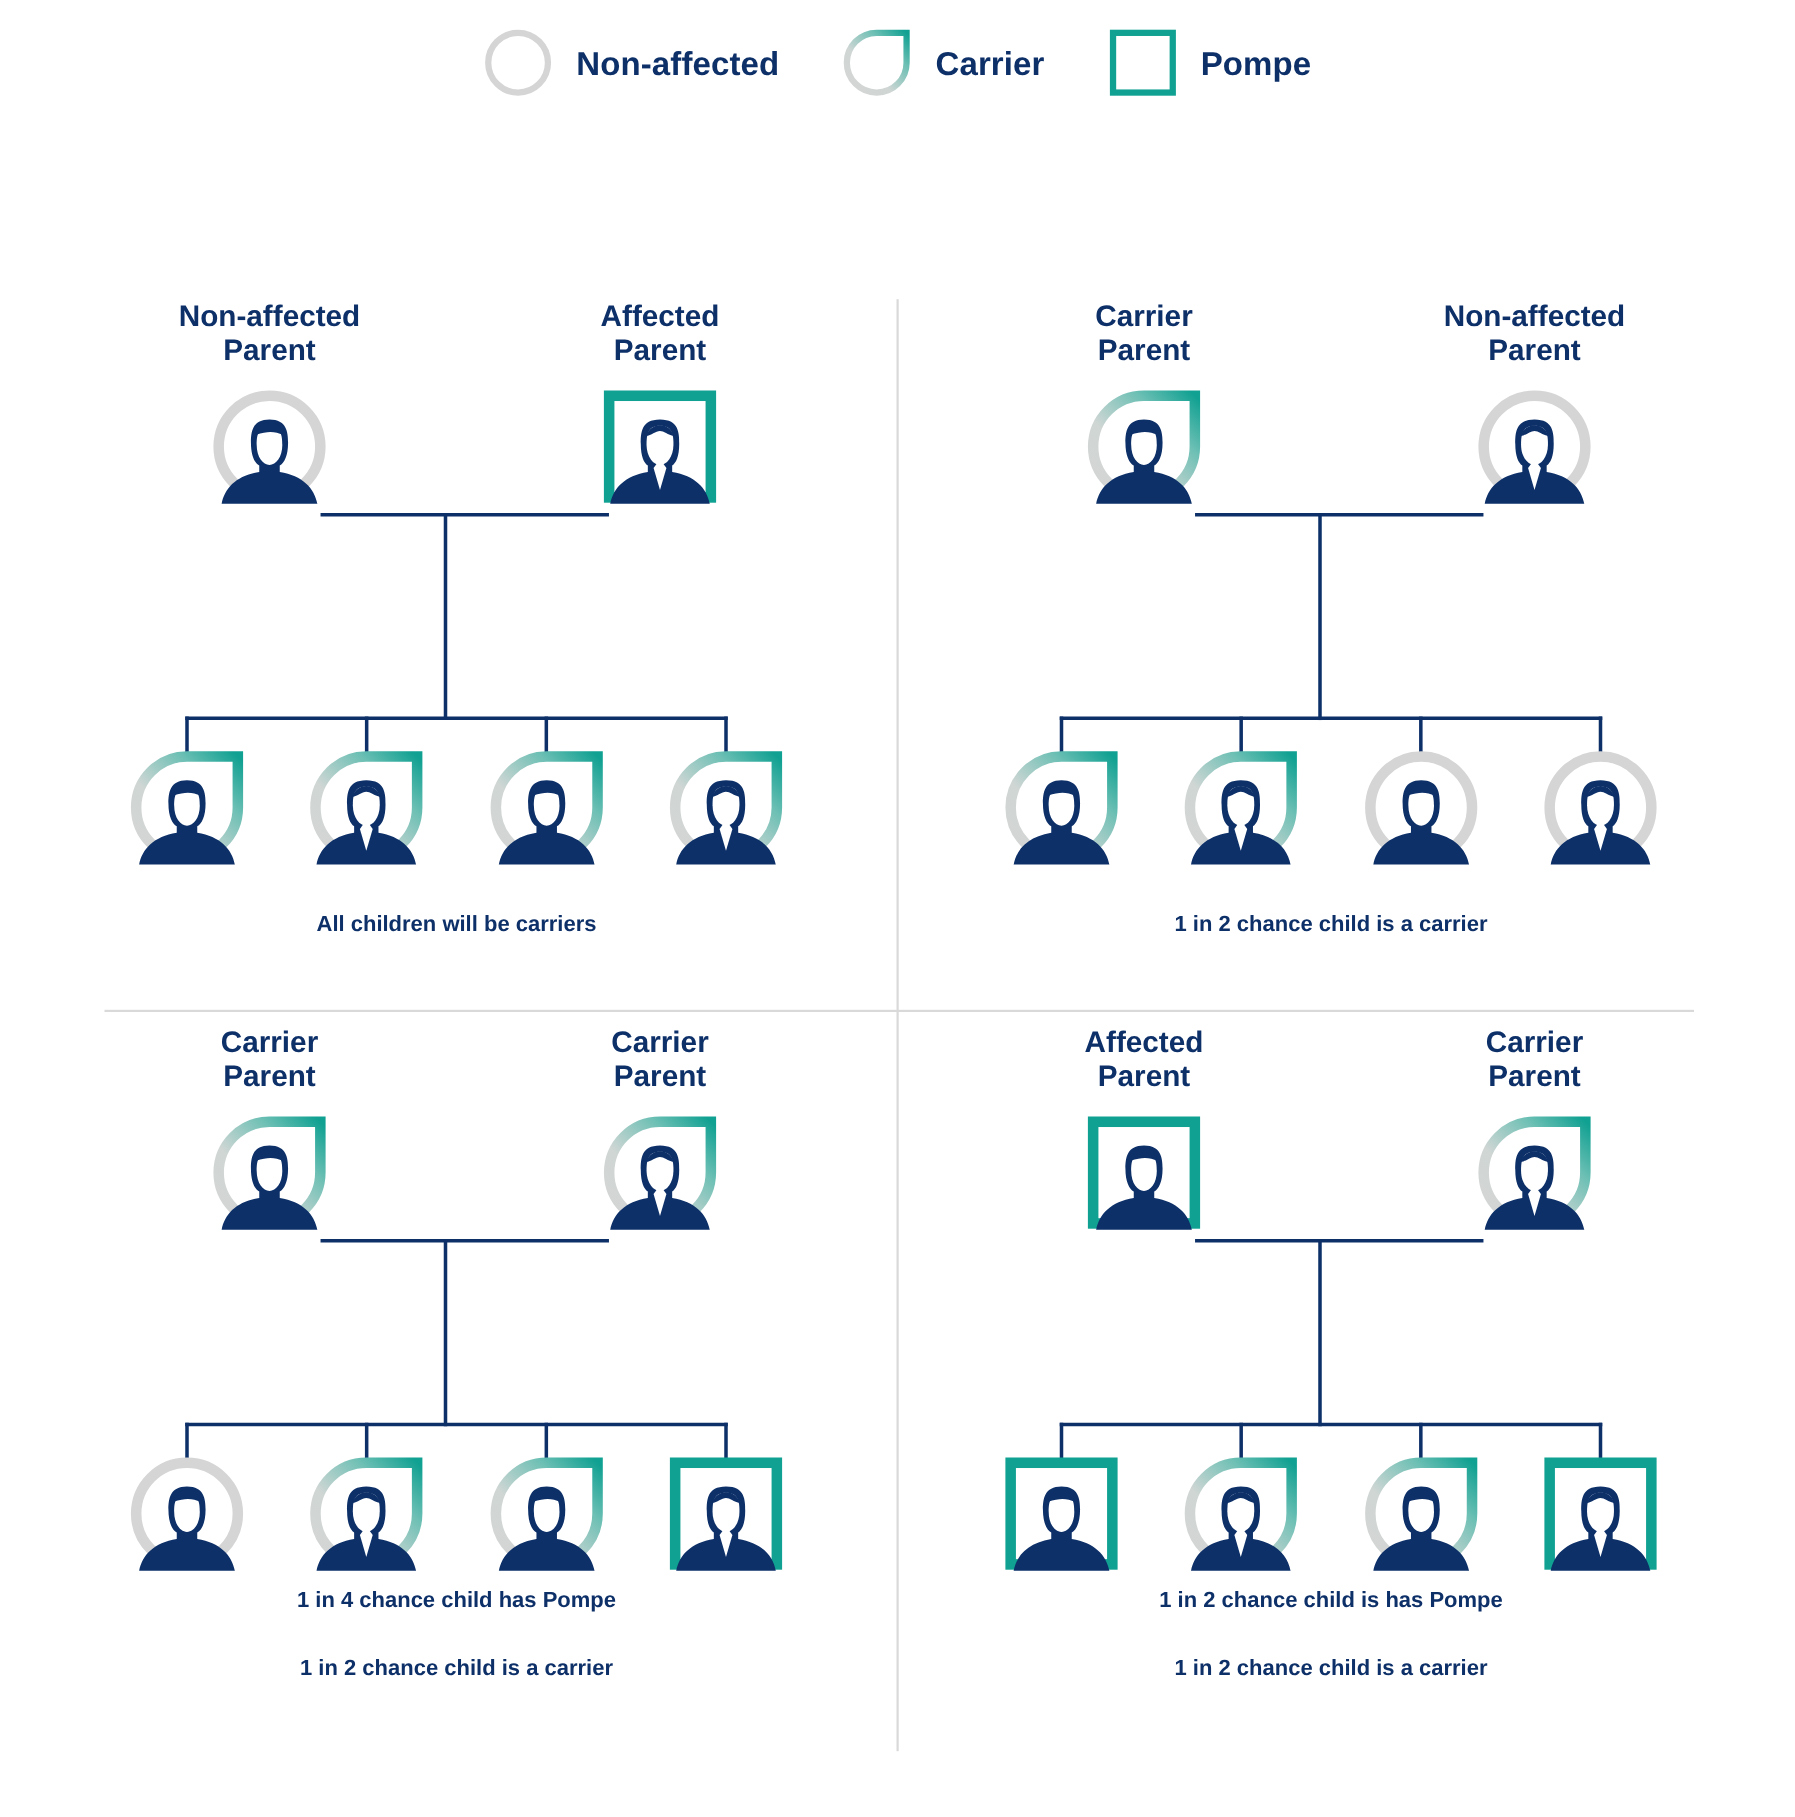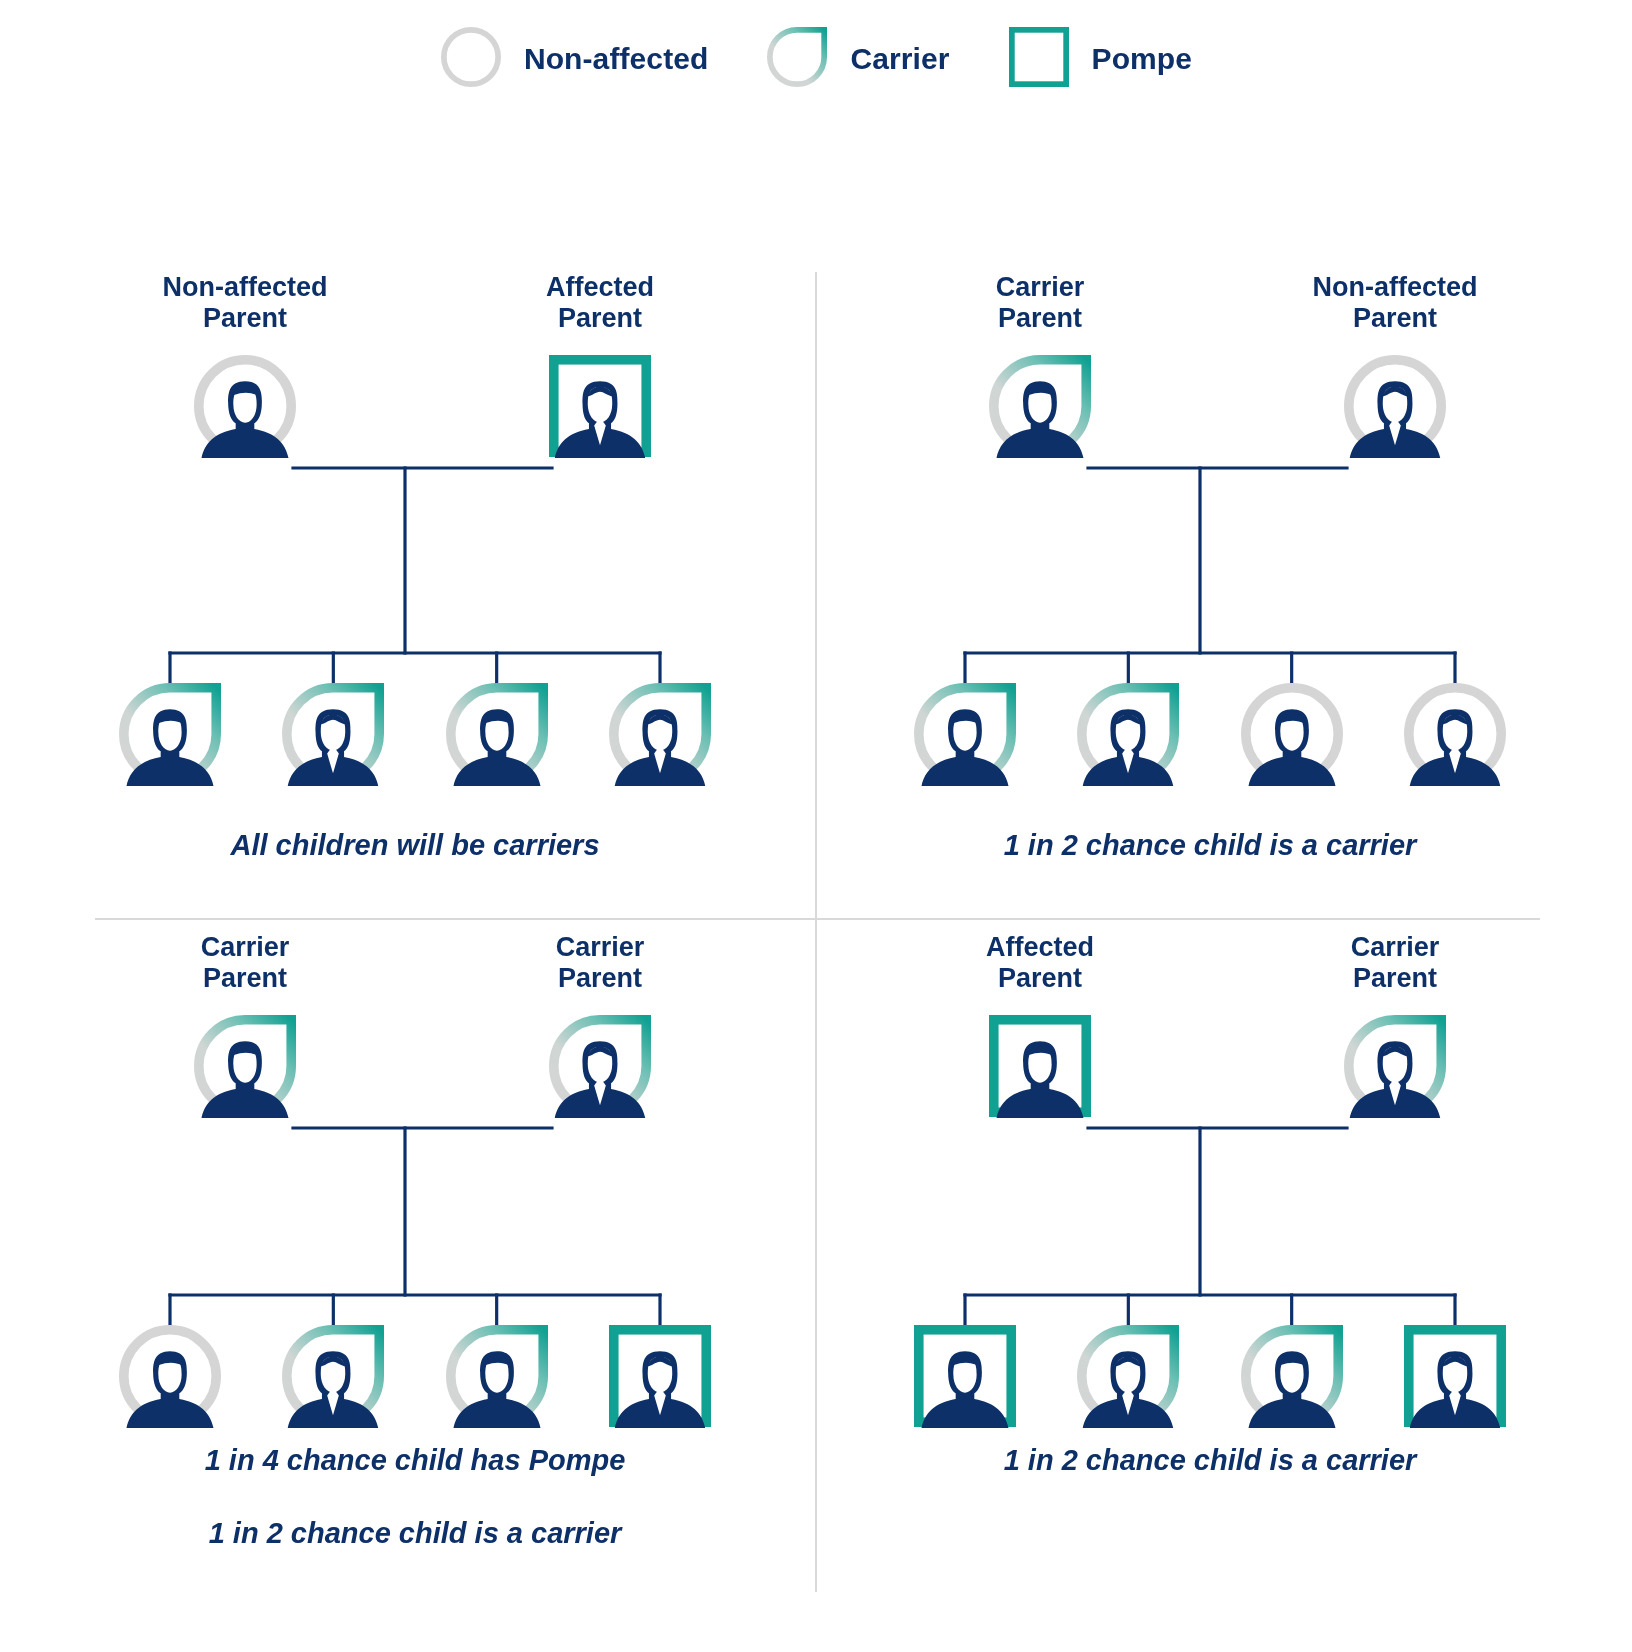--- a/index.html
+++ b/index.html
@@ -87,24 +87,23 @@
   .child { display: flex; }
 
   
   .captions {
     position: absolute;
     top: 556px; left: 0;
     width: 770px;
     text-align: center;
   }
   .caption {
-    font-size: 29px; font-weight: bold;
+    font-size: 20px; font-weight: bold;
     line-height: 1.2;
     margin-bottom: 38px;
-    font-style: italic;
   }
 
   .q3 .children, .q4 .children { top: 392px; }
   .q3 .captions, .q4 .captions { top: 511px; }
 </style>
 </head>
 <body>
 
 <div class="legend">
   <div class="legend-item">
@@ -1065,16 +1064,17 @@
       c2.3296000000000006 -6.988800000000001 8.153600000000003 -9.900800000000002 12.812800000000003 -9.900800000000002
       c5.241600000000001 0 10.483200000000002 2.912000000000001 12.812800000000003 9.900800000000002
       c-5.824000000000002 -1.1648000000000003 -9.318400000000002 -4.659200000000001 -12.812800000000003 -4.659200000000001
       c-4.076800000000001 0 -7.571200000000001 4.076800000000001 -12.812800000000003 4.659200000000001 z"></path>
             <path fill="#fff" d="M52 63.3984
       l5.824000000000002 8.153600000000003 l-5.824000000000002 19.801600000000004 l-5.824000000000002 -19.801600000000004 z"></path>
   </svg>
         </div>
       </div>
       <div class="captions">
+        <div class="caption">1 in 2 chance child is has Pompe</div>
         <div class="caption">1 in 2 chance child is a carrier</div>
       </div>
     </div>
 </div>
 
 </body></html>

